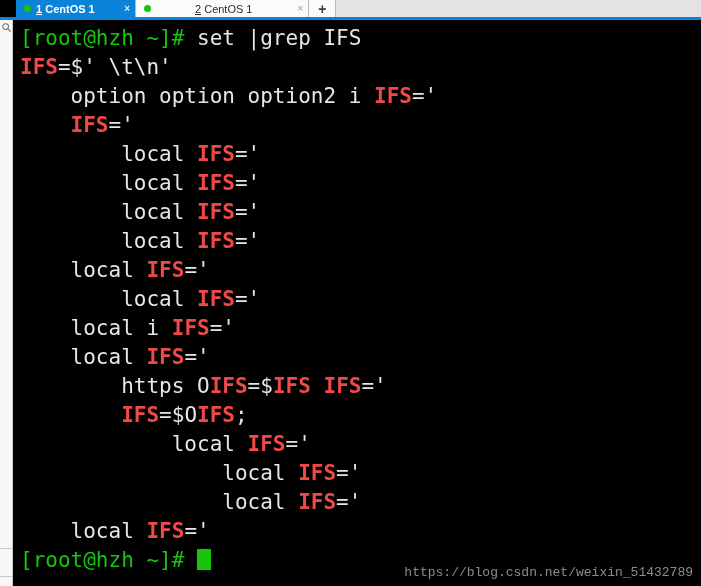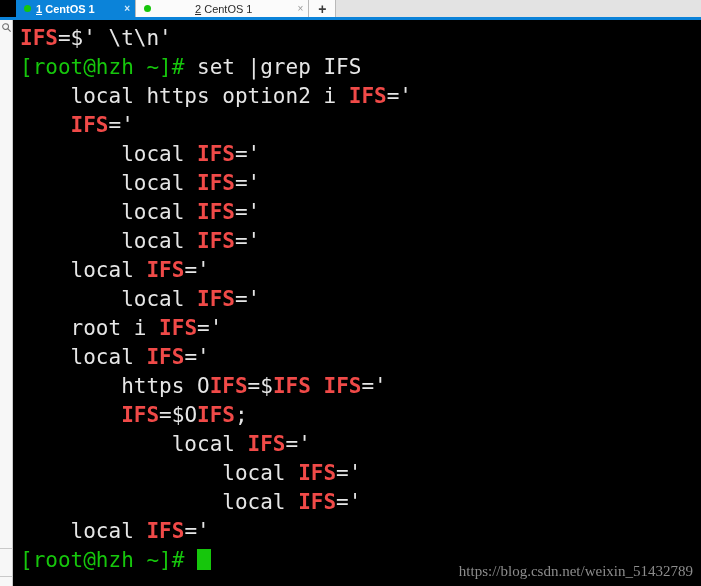--- a/index.html
+++ b/index.html
@@ -166,22 +166,22 @@
     height: 21px;
     background: #16c60c;
     vertical-align: -3px;
   }
 
   
   .watermark {
     position: absolute;
     right: 8px;
     bottom: 6px;
-    font-family: Liberation Serif, serif;
-    font-size: 15px;
+    font-family: Liberation Mono, monospace;
+    font-size: 13px;
     color: #8c8c8c;
     white-space: nowrap;
   }
 </style>
 </head>
 <body>
 
 <div id="app">
 
   <div class="tabbar">
@@ -204,31 +204,31 @@
     <svg class="rail-icon" viewBox="0 0 12 12">
       <circle cx="5" cy="5" r="3.2" fill="none" stroke="#6d6d6d" stroke-width="1.1"></circle>
       <line x1="7.3" y1="7.3" x2="10.5" y2="10.5" stroke="#6d6d6d" stroke-width="1.3"></line>
     </svg>
     <div class="rail-sep s1"></div>
     <div class="rail-sep s2"></div>
   </div>
 
   <div class="terminal">
     <div class="term-inner" id="term-inner">
+        <div class="line"><span class="seg-green">[root@hzh ~]# </span><span class="seg-white">set |grep IFS</span></div>
         <div class="line"><span class="seg-red">IFS</span><span class="seg-white">=$' \t\n'</span></div>
-        <div class="line"><span class="seg-green">[root@hzh ~]# </span><span class="seg-white">set |grep IFS</span></div>
-        <div class="line"><span class="seg-white">    </span><span class="seg-white">local https option2 i </span><span class="seg-red">IFS</span><span class="seg-white">='</span></div>
+        <div class="line"><span class="seg-white">    </span><span class="seg-white">option option option2 i </span><span class="seg-red">IFS</span><span class="seg-white">='</span></div>
         <div class="line"><span class="seg-white">    </span><span class="seg-red">IFS</span><span class="seg-white">='</span></div>
         <div class="line"><span class="seg-white">        </span><span class="seg-white">local </span><span class="seg-red">IFS</span><span class="seg-white">='</span></div>
         <div class="line"><span class="seg-white">        </span><span class="seg-white">local </span><span class="seg-red">IFS</span><span class="seg-white">='</span></div>
         <div class="line"><span class="seg-white">        </span><span class="seg-white">local </span><span class="seg-red">IFS</span><span class="seg-white">='</span></div>
         <div class="line"><span class="seg-white">        </span><span class="seg-white">local </span><span class="seg-red">IFS</span><span class="seg-white">='</span></div>
         <div class="line"><span class="seg-white">    </span><span class="seg-white">local </span><span class="seg-red">IFS</span><span class="seg-white">='</span></div>
         <div class="line"><span class="seg-white">        </span><span class="seg-white">local </span><span class="seg-red">IFS</span><span class="seg-white">='</span></div>
-        <div class="line"><span class="seg-white">    </span><span class="seg-white">root i </span><span class="seg-red">IFS</span><span class="seg-white">='</span></div>
+        <div class="line"><span class="seg-white">    </span><span class="seg-white">local i </span><span class="seg-red">IFS</span><span class="seg-white">='</span></div>
         <div class="line"><span class="seg-white">    </span><span class="seg-white">local </span><span class="seg-red">IFS</span><span class="seg-white">='</span></div>
         <div class="line"><span class="seg-white">        </span><span class="seg-white">https O</span><span class="seg-red">IFS</span><span class="seg-white">=$</span><span class="seg-red">IFS</span><span class="seg-white"> </span><span class="seg-red">IFS</span><span class="seg-white">='</span></div>
         <div class="line"><span class="seg-white">        </span><span class="seg-red">IFS</span><span class="seg-white">=$O</span><span class="seg-red">IFS</span><span class="seg-white">;</span></div>
         <div class="line"><span class="seg-white">            </span><span class="seg-white">local </span><span class="seg-red">IFS</span><span class="seg-white">='</span></div>
         <div class="line"><span class="seg-white">                </span><span class="seg-white">local </span><span class="seg-red">IFS</span><span class="seg-white">='</span></div>
         <div class="line"><span class="seg-white">                </span><span class="seg-white">local </span><span class="seg-red">IFS</span><span class="seg-white">='</span></div>
         <div class="line"><span class="seg-white">    </span><span class="seg-white">local </span><span class="seg-red">IFS</span><span class="seg-white">='</span></div>
         <div class="line"><span class="seg-green">[root@hzh ~]# </span><span class="cursor"></span></div>
       </div>
   </div>

